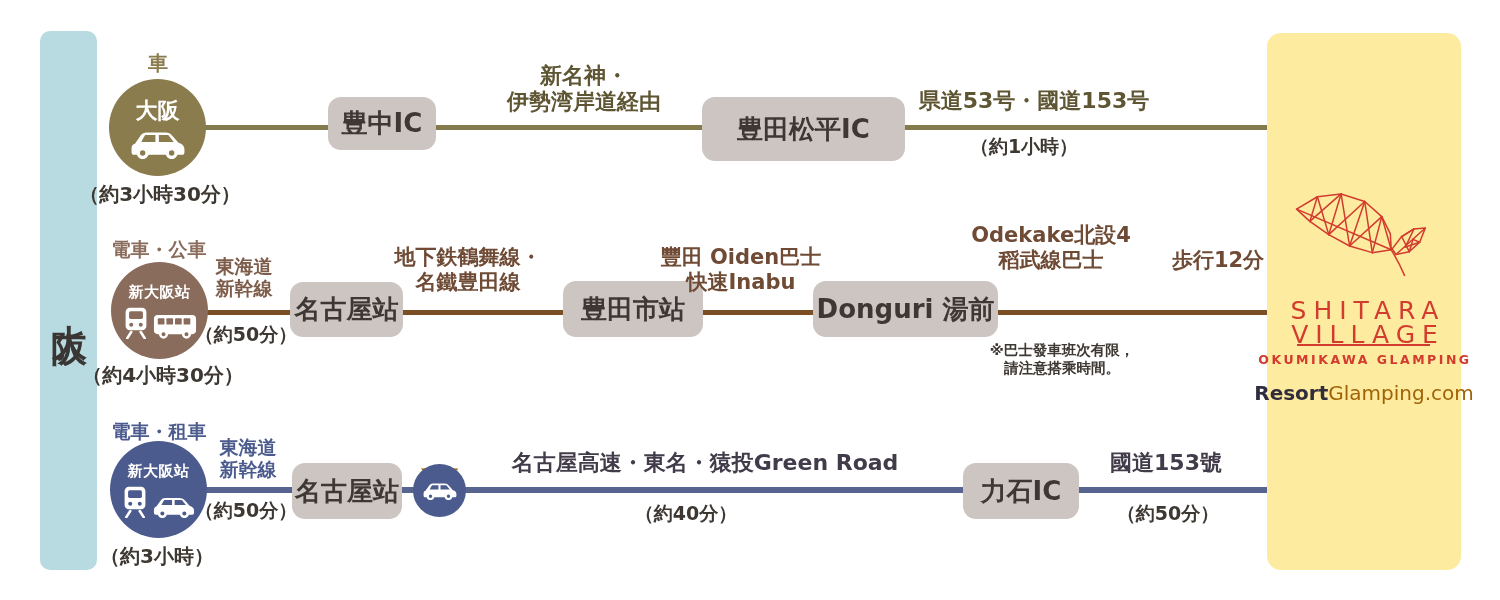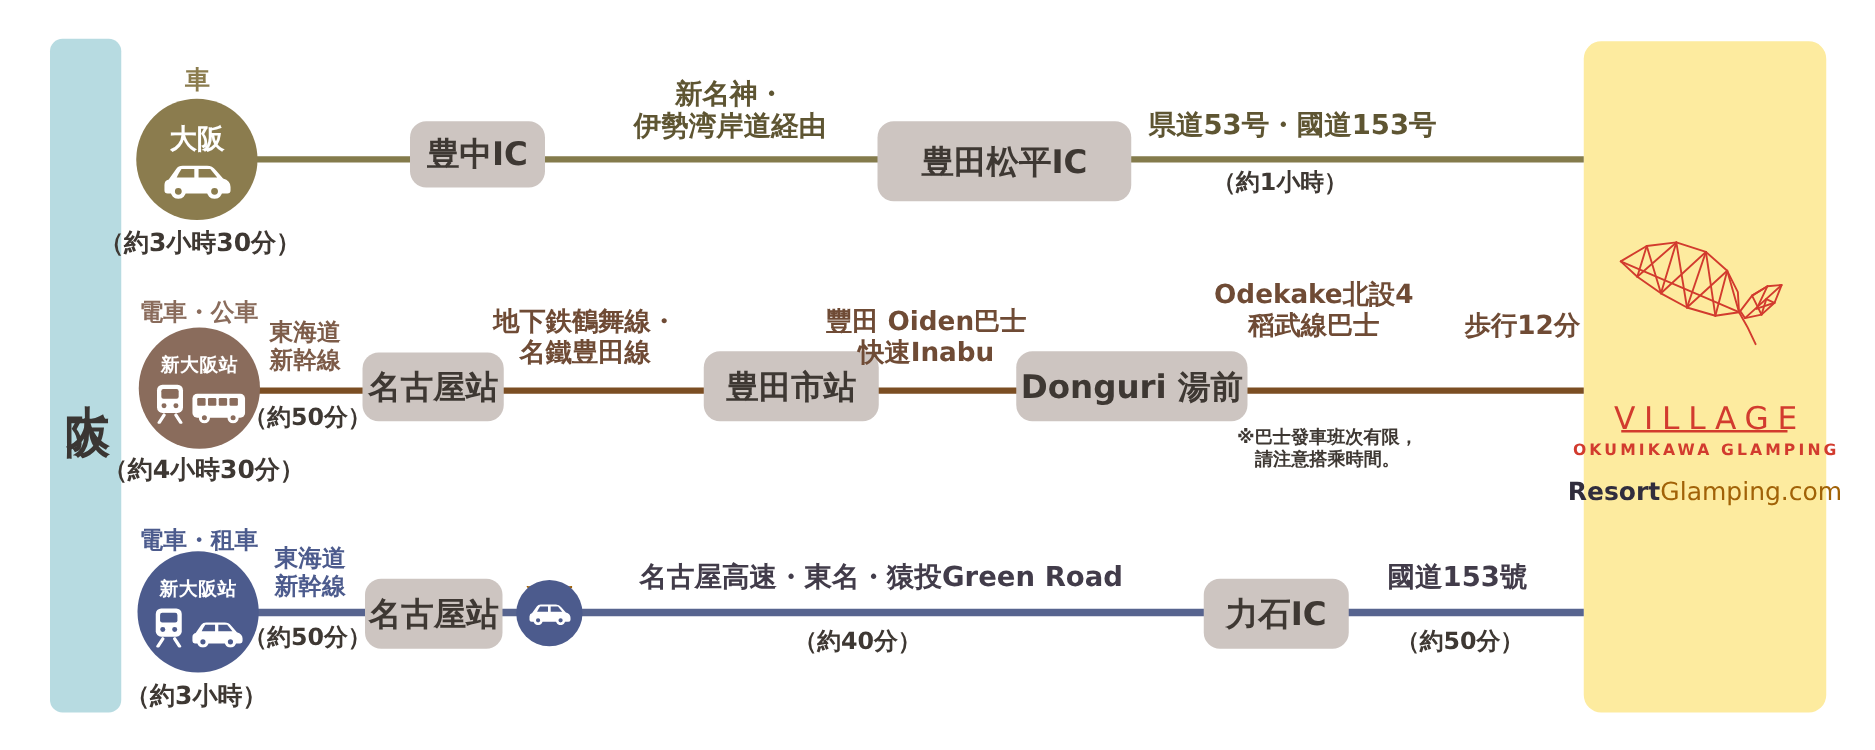--- a/index.html
+++ b/index.html
@@ -254,20 +254,21 @@
       <path d="M144 40 L113 68"></path>
       <path d="M132 41 L119 49"></path>
         <path d="M132 41 L123 60"></path>
       <path d="M138 55 L123 60"></path>
         <path d="M138 55 L131 52"></path>
       <path d="M127 65 L131 52"></path>
         <path d="M119 49 L127 65"></path>
     </svg>
   </div>
 
+  <div class="brandline shitara">SHITARA</div>
   <div class="brandline village">VILLAGE</div>
   <div class="redrule"></div>
   <div class="brandline okumikawa">OKUMIKAWA GLAMPING</div>
   <div class="rg">
     <span class="r">Resort</span><span class="g">Glamping.com</span>
   </div>
 
 </div>
 
 </body></html>

